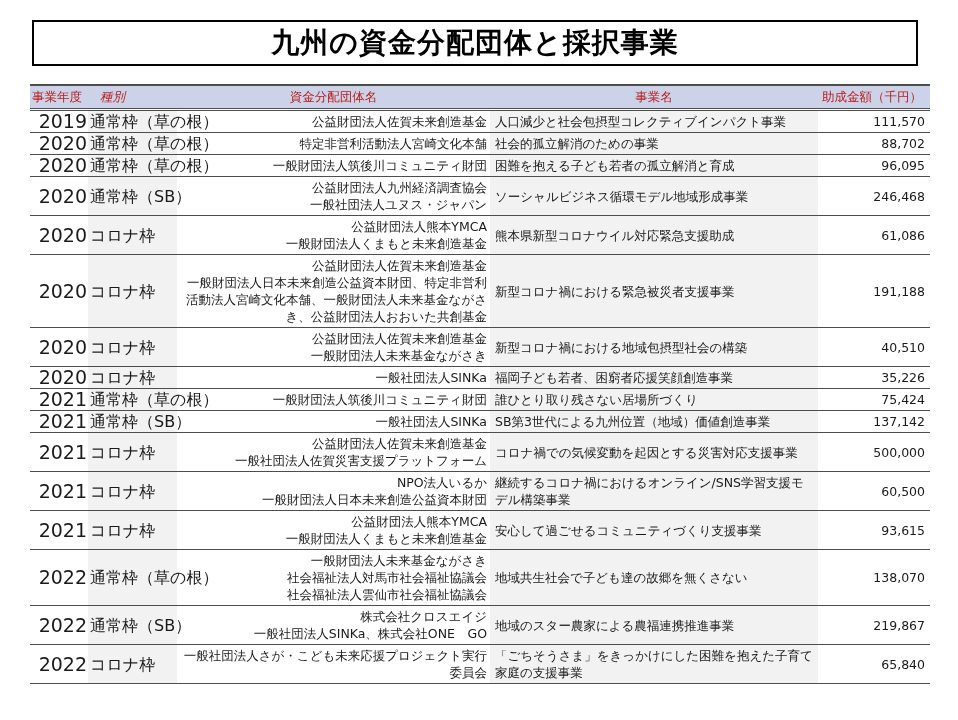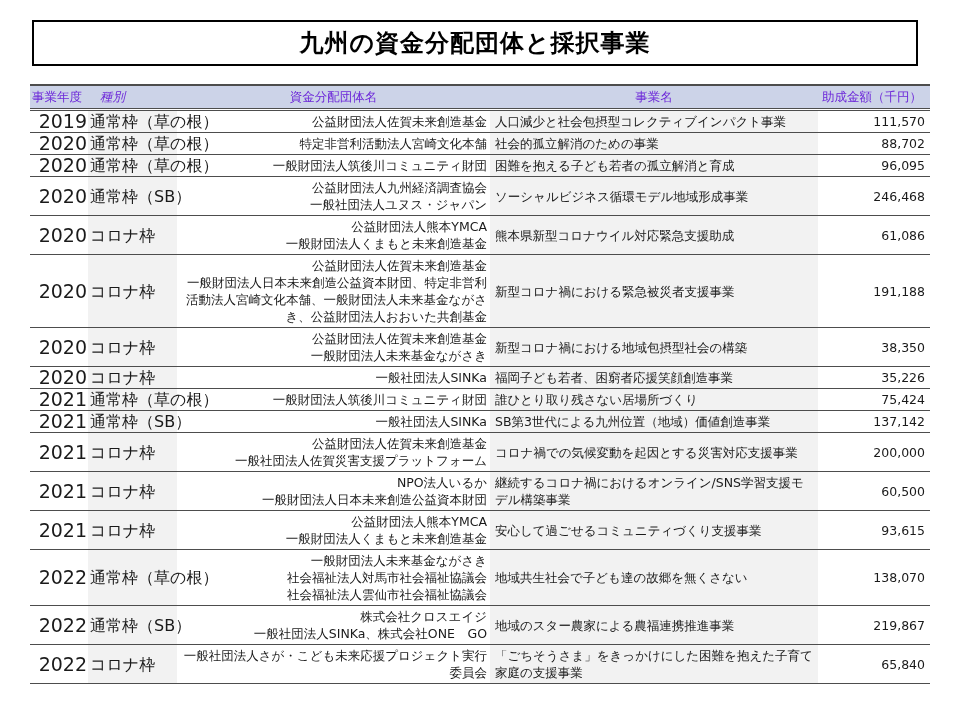--- a/index.html
+++ b/index.html
@@ -6,35 +6,35 @@
   .slide{
     position:relative;width:958px;height:720px;background:#fff;overflow:hidden;
     font-family:"DejaVu Sans","Liberation Sans",sans-serif;color:#1a1a1a;
   }
   .title-box{
     position:absolute;left:32px;top:20px;width:886px;height:46px;
     border:2px solid #000;box-sizing:border-box;
     display:flex;align-items:center;justify-content:center;
   }
   .title-box h1{
-    margin:12px;font-size:24px;font-weight:600;letter-spacing:1px;color:#000;
+    margin:12px;font-size:28px;font-weight:600;letter-spacing:1px;color:#000;
   }
   table.fund-table{
     position:absolute;left:30px;top:84px;width:900px;
     border-collapse:collapse;table-layout:fixed;
   }
   .fund-table col.c-year{width:58px;}
   .fund-table col.c-type{width:89px;}
   .fund-table col.c-org{width:313px;}
   .fund-table col.c-project{width:328px;}
   .fund-table col.c-amount{width:112px;}
   .fund-table th{
     background:var(--header-bg,#ccd3e8);
     font-weight:400;font-size:12.5px;line-height:16px;
-    padding:3px 4px;color:#6d28d9;
+    padding:3px 4px;color:#b91c1c;
     border-top:2px solid #4d4d4d;border-bottom:3px double #4d4d4d;
     white-space:nowrap;overflow:hidden;
   }
   .fund-table th.h-year{text-align:left;padding-left:2px;}
   .fund-table th.h-type{text-align:left;padding-left:12px;font-style:italic;}
   .fund-table th.h-org{text-align:center;}
   .fund-table th.h-project{text-align:center;}
   .fund-table th.h-amount{text-align:left;padding-right:17px;}
   .fund-table td{
     font-size:12.5px;line-height:17px;padding:2px 3px;
@@ -123,21 +123,21 @@
 一般財団法人日本未来創造公益資本財団、特定非営利活動法人宮崎文化本舗、一般財団法人未来基金ながさき、公益財団法人おおいた共創基金</td>
           <td class="project">新型コロナ禍における緊急被災者支援事業</td>
           <td class="amount">191,188</td>
         </tr>
         <tr>
           <td class="year">2020</td>
           <td class="type">コロナ枠</td>
           <td class="org">公益財団法人佐賀未来創造基金
 一般財団法人未来基金ながさき</td>
           <td class="project">新型コロナ禍における地域包摂型社会の構築</td>
-          <td class="amount">38,350</td>
+          <td class="amount">40,510</td>
         </tr>
         <tr>
           <td class="year">2020</td>
           <td class="type">コロナ枠</td>
           <td class="org">一般社団法人SINKa</td>
           <td class="project">福岡子ども若者、困窮者応援笑顔創造事業</td>
           <td class="amount">35,226</td>
         </tr>
         <tr>
           <td class="year">2021</td>
@@ -152,21 +152,21 @@
           <td class="org">一般社団法人SINKa</td>
           <td class="project">SB第3世代による九州位置（地域）価値創造事業</td>
           <td class="amount">137,142</td>
         </tr>
         <tr>
           <td class="year">2021</td>
           <td class="type">コロナ枠</td>
           <td class="org">公益財団法人佐賀未来創造基金
 一般社団法人佐賀災害支援プラットフォーム</td>
           <td class="project">コロナ禍での気候変動を起因とする災害対応支援事業</td>
-          <td class="amount">200,000</td>
+          <td class="amount">500,000</td>
         </tr>
         <tr>
           <td class="year">2021</td>
           <td class="type">コロナ枠</td>
           <td class="org">NPO法人いるか
 一般財団法人日本未来創造公益資本財団</td>
           <td class="project">継続するコロナ禍におけるオンライン/SNS学習支援モデル構築事業</td>
           <td class="amount">60,500</td>
         </tr>
         <tr>

